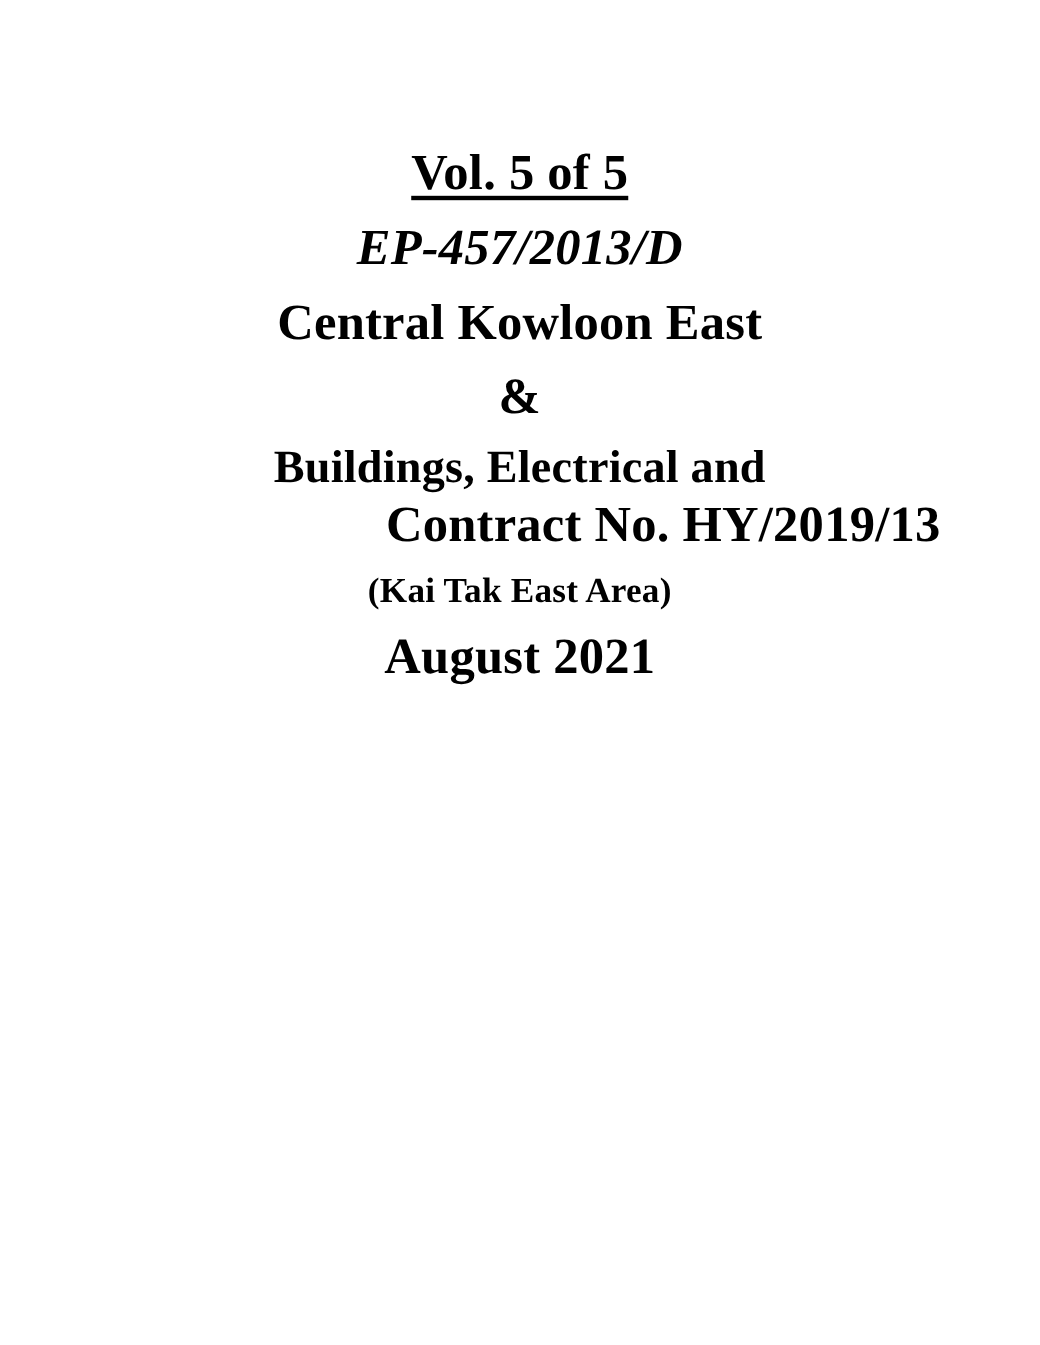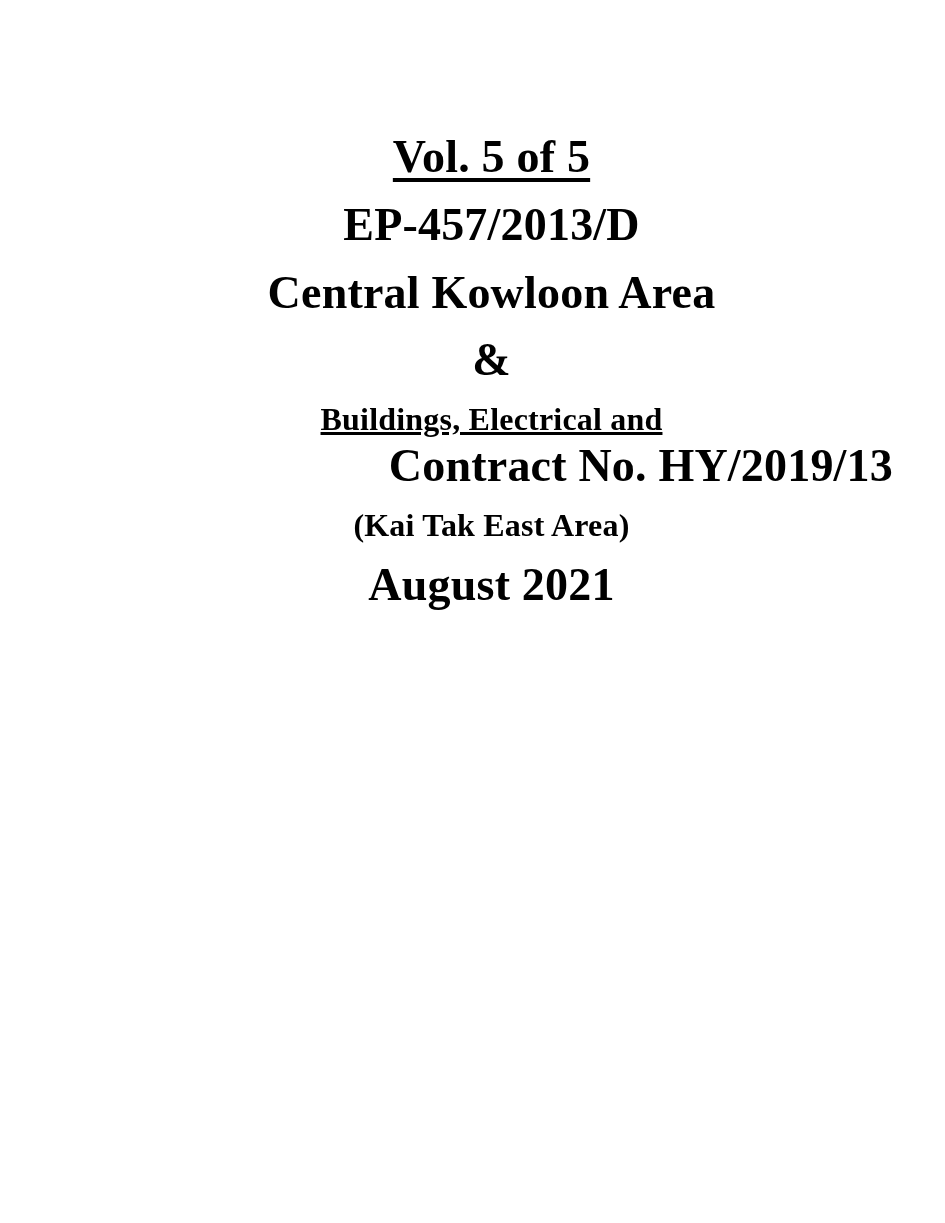--- a/index.html
+++ b/index.html
@@ -11,21 +11,21 @@
     width: 945px;
     height: 1223px;
     font-family: "Liberation Serif", "DejaVu Serif", serif;
     color: #000000;
     overflow: hidden;
   }
   .page {
     width: 945px;
     height: 1223px;
     box-sizing: border-box;
-    padding: 130px 52px 60px 90px;
+    padding: 130px 90px 60px 90px;
     display: block;
   }
   .title-block {
     width: 100%;
     text-align: center;
   }
   .line {
     font-weight: bold;
     line-height: 1.17;
     letter-spacing: 0.2px;
@@ -34,41 +34,41 @@
   }
   .line-1 {
     font-size: 46px;
     text-decoration: underline;
     text-underline-offset: 6px;
     margin-bottom: 14px;
   }
   .line-2 {
     font-size: 46px;
     margin-bottom: 14px;
+    font-style: italic;
   }
   .line-3 {
     font-size: 46px;
     margin-bottom: 14px;
   }
   .line-4 {
     font-size: 46px;
     margin-bottom: 14px;
   }
   .line-5 {
     font-size: 46px;
     margin-bottom: 14px;
   }
   .line-6 {
     font-size: 46px;
     margin-bottom: 14px;
   }
   .line-7 {
-    font-size: 32px;
+    font-size: 42px;
     margin-bottom: 0px;
-    text-decoration: underline;
   }
   .line-8 {
     font-size: 46px;
     margin-bottom: 14px;
   }
   .line-9 {
     font-size: 46px;
     margin-bottom: 14px;
     text-align: right;
   }
@@ -81,20 +81,20 @@
     margin-bottom: 0;
   }
 </style>
 </head>
 <body>
 
 <div class="page">
   <div class="title-block">
     <div class="line line-1">Vol. 5 of 5</div>
     <div class="line line-2">EP-457/2013/D</div>
-    <div class="line line-3">Central Kowloon Area</div>
+    <div class="line line-3">Central Kowloon East</div>
     <div class="line line-6">&amp;</div>
     <div class="line line-7">Buildings, Electrical and</div>
     <div class="line line-9">Contract No. HY/2019/13</div>
     <div class="line line-10">(Kai Tak East Area)</div>
     <div class="line line-11">August 2021</div>
   </div>
 </div>
 
 </body></html>

